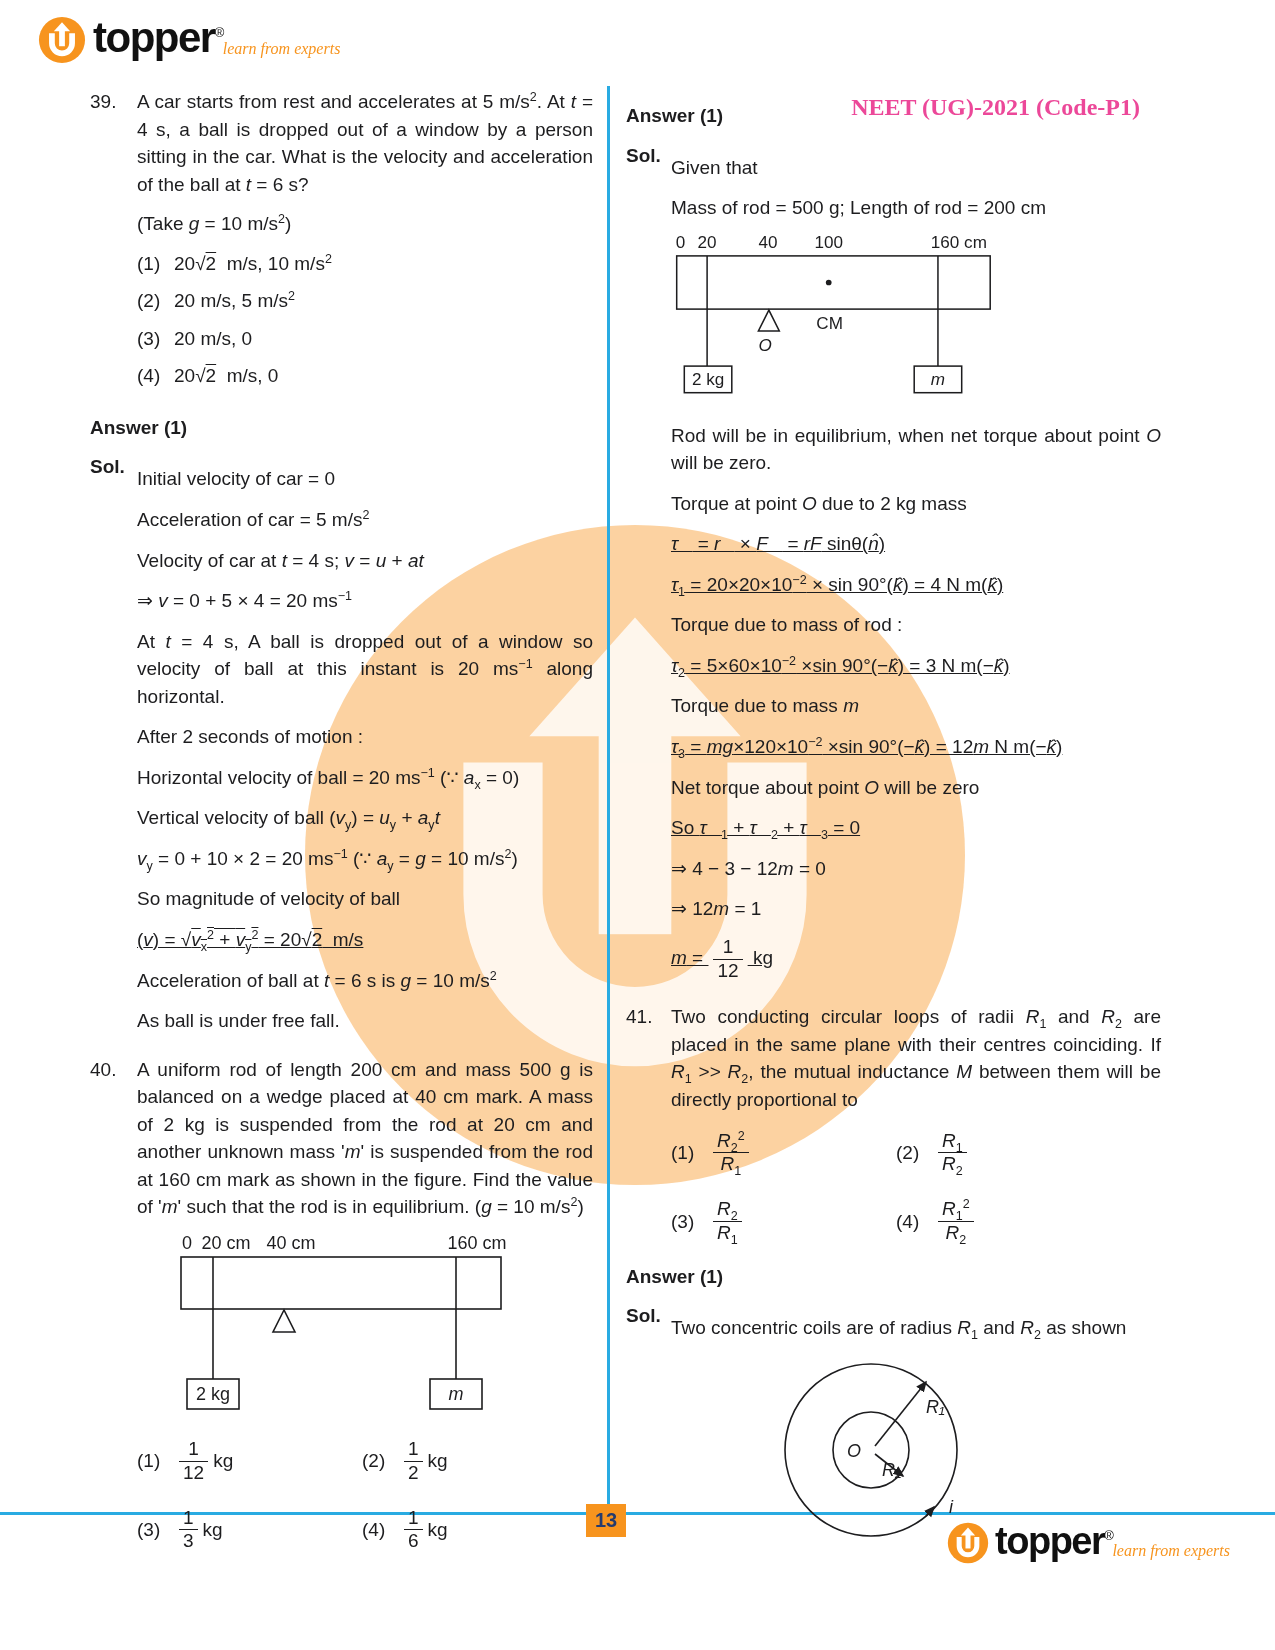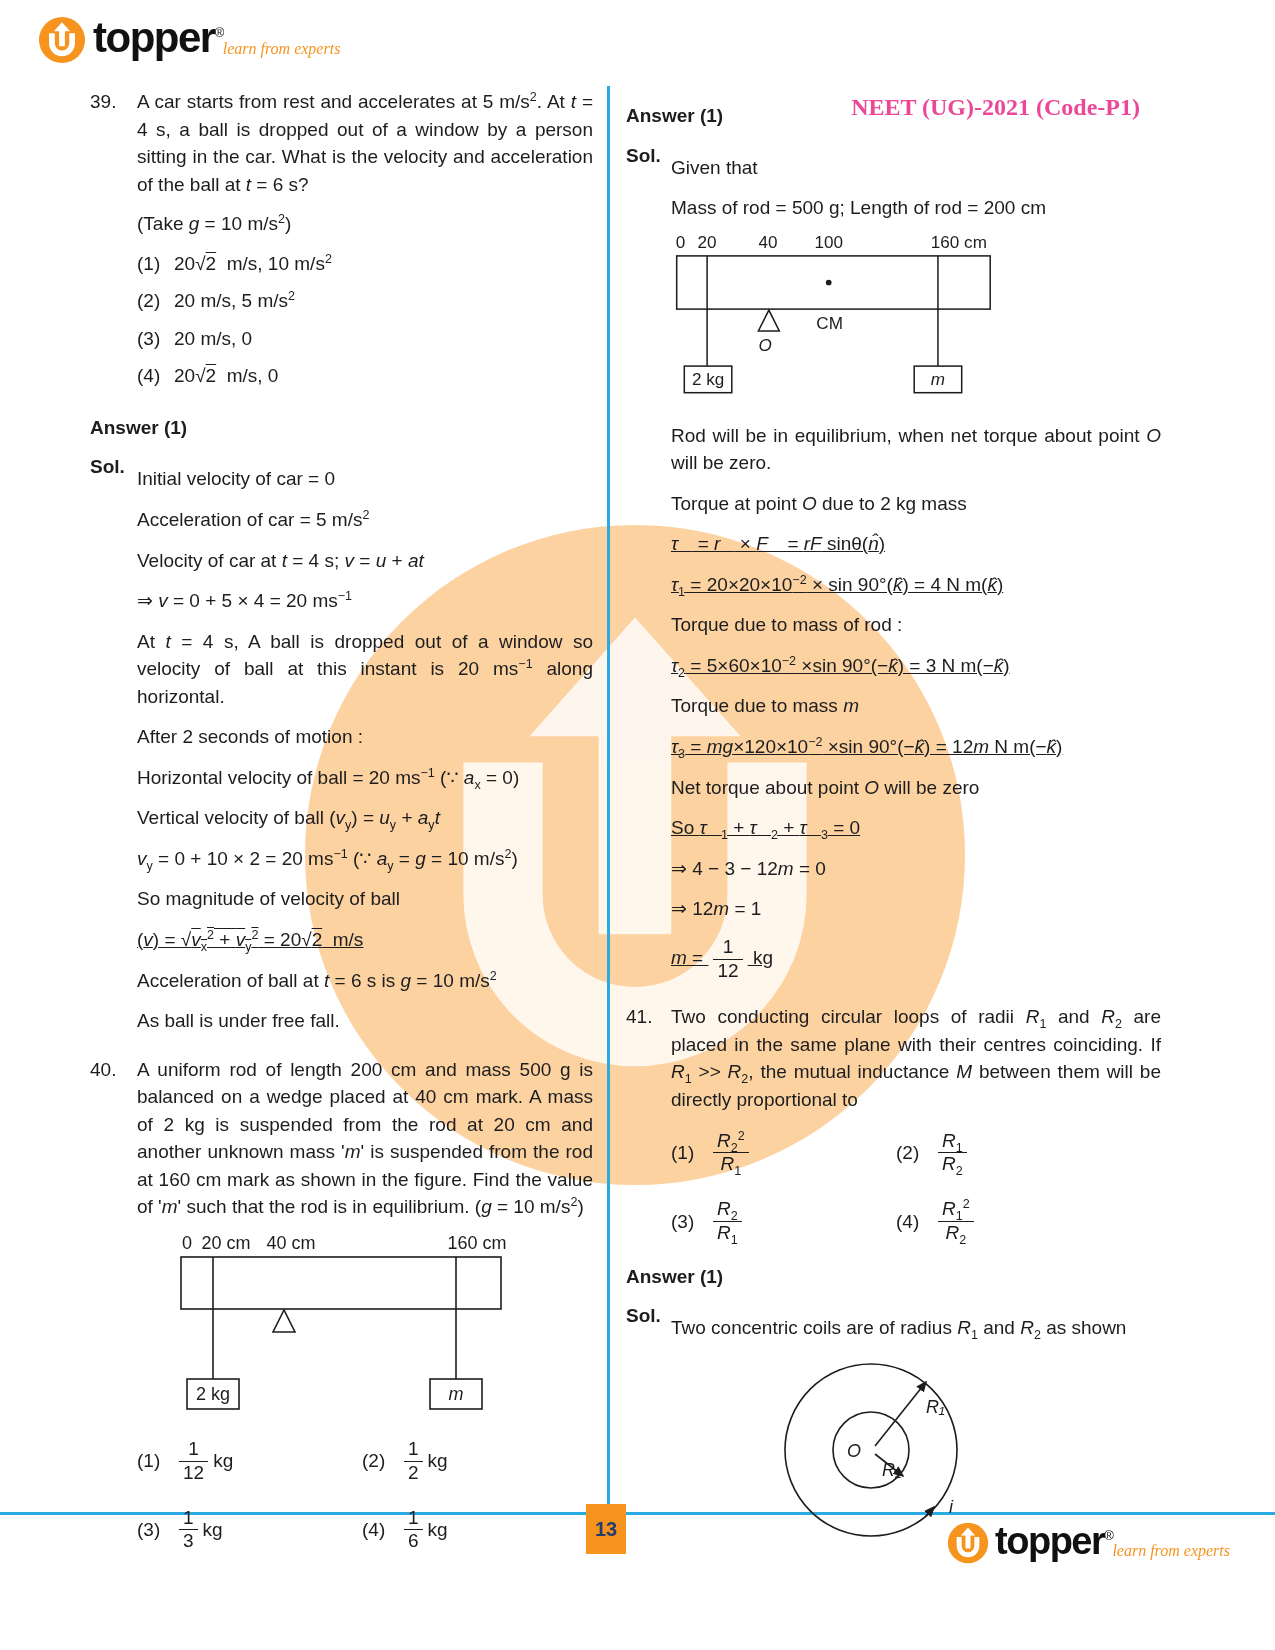--- a/index.html
+++ b/index.html
@@ -16,21 +16,21 @@
   .logo-textwrap{display:flex;flex-direction:row;}
   .logo-word{font-size:42px;font-weight:800;letter-spacing:-1.5px;color:#111;line-height:1.05;}
   .logo-word .reg{font-size:13px;vertical-align:super;font-weight:400;}
   .logo-tag{align-self:flex-end;color:#f7941e;font-family:"Liberation Serif",serif;
             font-style:italic;font-size:16px;margin-top:-4px;}
   .header-title{position:absolute;right:135px;top:30px;font-family:"Liberation Serif",serif;
                 font-weight:bold;font-size:24px;color:#ec4899;margin-top:48px;}
   
   .vdivider{position:absolute;left:607px;top:86px;width:3px;height:1426px;background:#29abe2;z-index:2;}
   .hline{position:absolute;left:0;top:1512px;width:100%;height:3px;background:#29abe2;z-index:2;}
-  .pagebox{position:absolute;left:586px;top:1504px;width:40px;height:50px;background:#f7941e;
+  .pagebox{position:absolute;left:586px;top:1504px;width:40px;height:33px;background:#f7941e;
            color:#253b6e;font-weight:bold;font-size:20px;display:flex;align-items:center;
            justify-content:center;z-index:4;}
   
   .footer-logo{position:absolute;right:45px;top:1522px;display:flex;align-items:flex-start;gap:6px;z-index:3;}
   .footer-logo svg{width:42px;height:42px;display:block;}
   .footer-logo .logo-word{font-size:38px;}
   
   .watermark{position:absolute;left:305px;top:525px;width:660px;height:660px;z-index:1;}
   
   .col{position:absolute;top:88px;z-index:2;}

